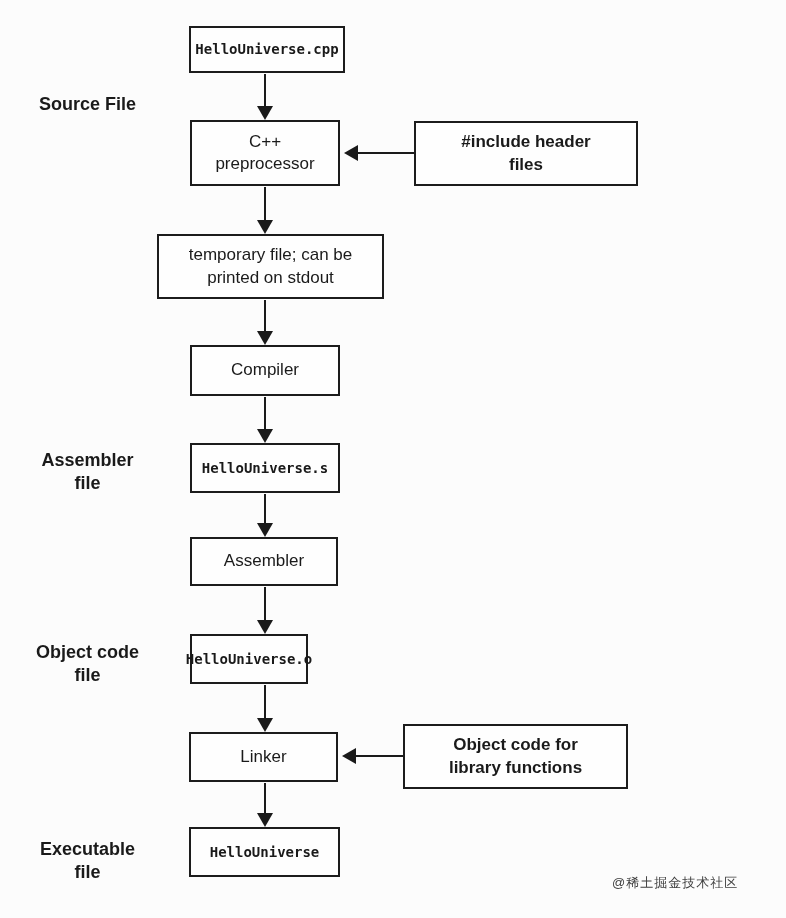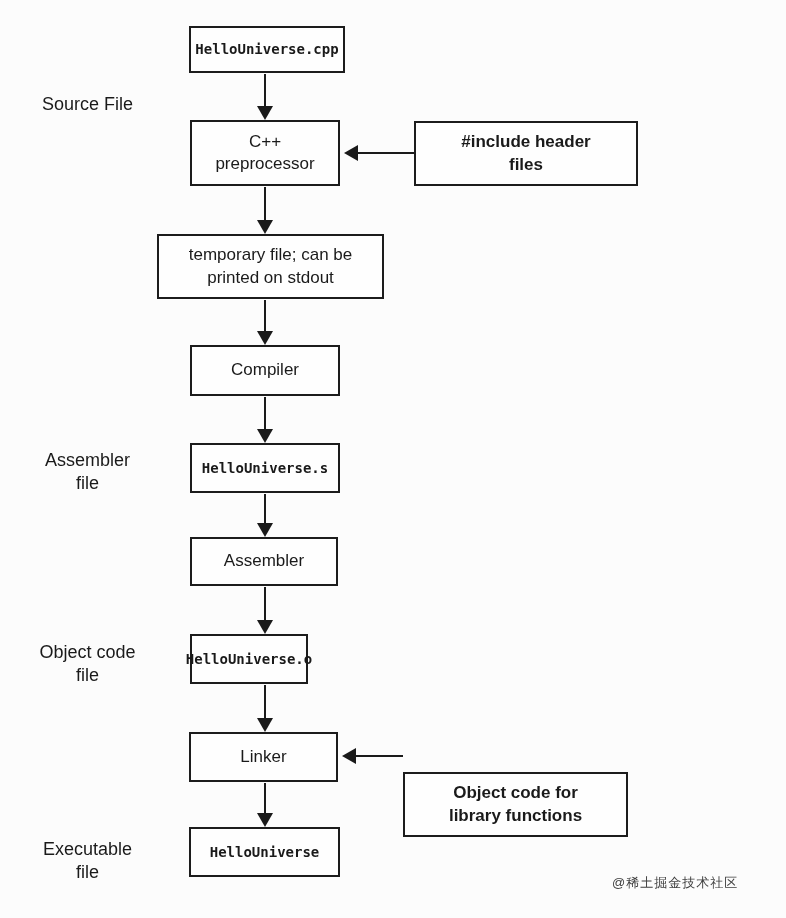--- a/index.html
+++ b/index.html
@@ -25,21 +25,21 @@
     font-family:"DejaVu Sans Mono", monospace;
     font-weight:700;
     font-size:14px;
     letter-spacing:0px;
   }
   .bold { font-weight:700; font-size:17px; }
   .side-label {
     position:absolute;
     width:155px;
     text-align:center;
-    font-weight:400;
+    font-weight:700;
     font-size:18px;
     line-height:1.28;
     white-space:pre-line;
   }
   
   .varrow { position:absolute; width:16px; }
   .varrow .shaft { position:absolute; left:7px; top:0; bottom:12px; width:2px; background:#1a1a1a; }
   .varrow .head  { position:absolute; left:0; bottom:0; width:0; height:0;
                    border-left:8px solid transparent; border-right:8px solid transparent;
                    border-top:14px solid #1a1a1a; }
@@ -77,21 +77,21 @@
 printed on stdout</div>
   <div class="box mono" style="left:190px; top:443px; width:150px; height:50px;">HelloUniverse.s</div>
   <div class="box" style="left:190px; top:345px; width:150px; height:51px;">Compiler</div>
   <div class="box" style="left:190px; top:537px; width:148px; height:49px;">Assembler</div>
   <div class="box mono" style="left:190px; top:634px; width:118px; height:50px;">HelloUniverse.o</div>
   <div class="box" style="left:189px; top:732px; width:149px; height:50px;">Linker</div>
   <div class="box bold" style="left:414px; top:121px; width:224px; height:65px;">#include header
 files</div>
 
   <div class="box mono" style="left:189px; top:827px; width:151px; height:50px;">HelloUniverse</div>
-  <div class="box bold" style="left:403px; top:724px; width:225px; height:65px;margin-top:48px;">Object code for
+  <div class="box bold" style="left:403px; top:724px; width:225px; height:65px;">Object code for
 library functions</div>
 
   <div class="varrow" style="left:257px; top:74px;  height:46px;">
       <i class="shaft"></i>
       <i class="head"></i>
     </div>
   <div class="varrow" style="left:257px; top:187px; height:47px;">
       <i class="shaft"></i>
       <i class="head"></i>
     </div>

